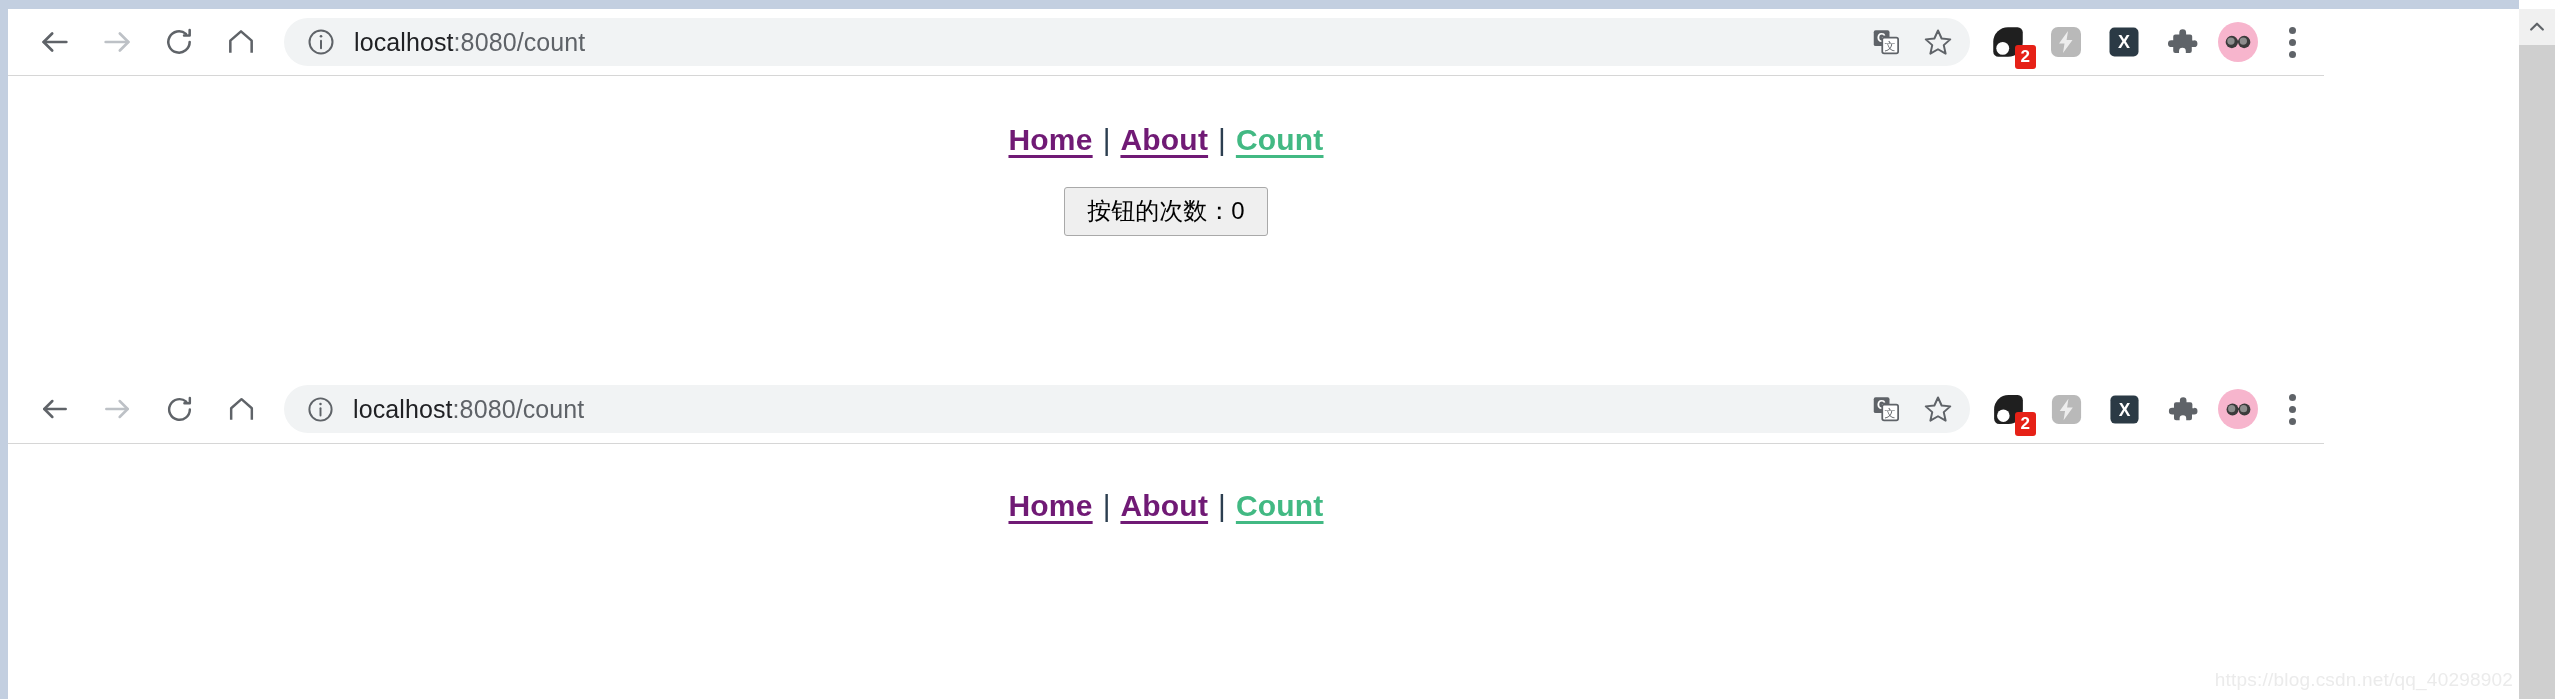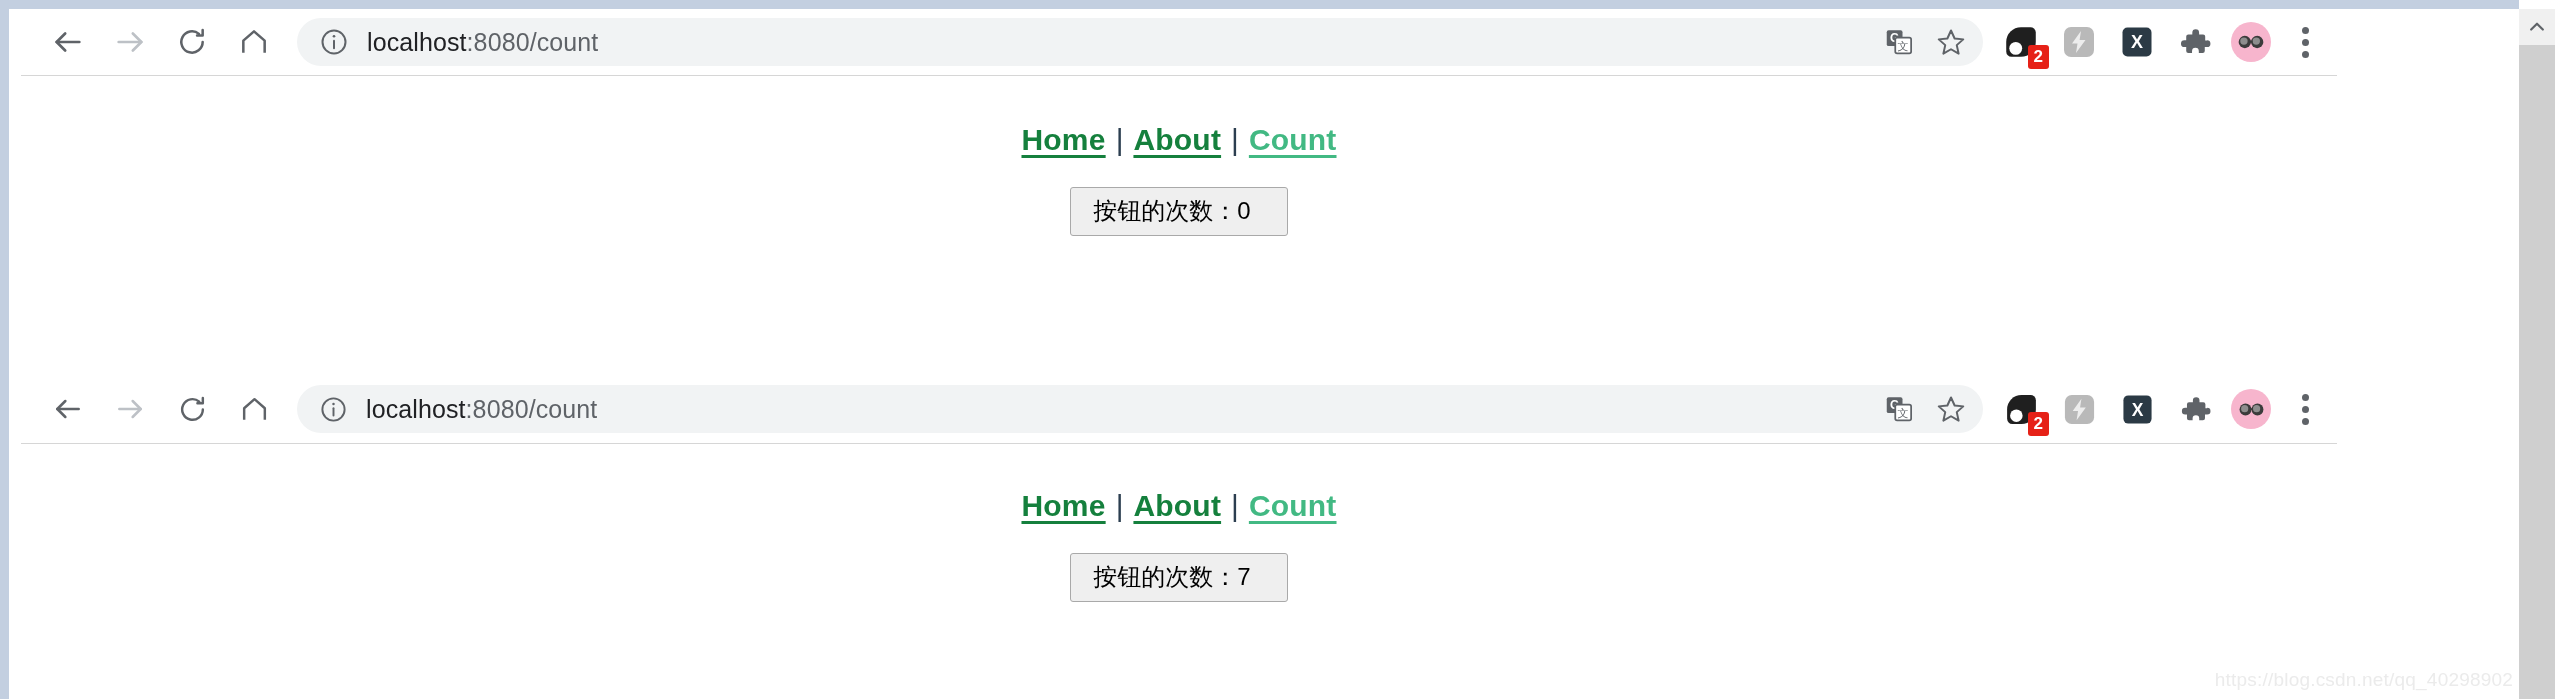--- a/index.html
+++ b/index.html
@@ -29,21 +29,21 @@
   .chrome-edge-left {
     position: absolute;
     left: 0; top: 0;
     width: 9px; height: 699px;
     background: #c3cfe0;
   }
 
   
   .browser-window {
     position: absolute;
-    left: 21px;
+    left: 8px;
     width: 2316px;
     background: #ffffff;
   }
   .win-top { top: 9px; height: 366px; }
   .win-bottom { top: 375px; height: 324px; }
 
   
   .toolbar {
     position: relative;
     height: 67px;
@@ -190,21 +190,21 @@
 
   .nav-link {
     font-family: "Liberation Sans", sans-serif;
     font-size: 30px;
     font-weight: bold;
     text-decoration: underline;
     text-underline-offset: 5px;
     cursor: pointer;
     letter-spacing: 0.2px;
   }
-  .link-dark { color: #15803d; text-decoration: underline; }
+  .link-dark { color: #701a75; text-decoration: underline; }
   .link-green { color: #42b983; text-decoration: underline; }
   .nav-sep {
     font-family: "Liberation Sans", sans-serif;
     font-size: 30px;
     color: #2c3e50;
     padding: 0 10px;
     font-weight: normal;
   }
 
   .btn-row {
@@ -212,21 +212,21 @@
     padding-top: 30px;
   }
   .count-button {
     display: inline-block;
     font-family: "Liberation Sans", sans-serif;
     font-size: 24px;
     color: #000000;
     background: #efefef;
     border: 1px solid #a9a9a9;
     border-radius: 3px;
-    padding: 9px 36px 10px 22px;
+    padding: 9px 22px 10px 22px;
     cursor: pointer;
     line-height: 1.15;
   }
 
   
   .watermark {
     position: absolute;
     right: 42px;
     bottom: 8px;
     font-family: "Liberation Sans", sans-serif;
@@ -479,23 +479,20 @@
     </div>
 
     <div class="page-content">
       <div class="nav-links">
         <span class="nav-link link-dark">Home</span>
         <span class="nav-sep">|</span>
         <span class="nav-link link-dark">About</span>
         <span class="nav-sep">|</span>
         <span class="nav-link link-green">Count</span>
       </div>
-      <div class="btn-row">
-        <button class="count-button">按钮的次数：7</button>
-      </div>
     </div>
   </div>
 
   <div class="watermark">https://blog.csdn.net/qq_40298902</div>
 
   <div class="scrollbar">
     <div class="scroll-up-btn">
       <svg width="20" height="20" viewBox="0 0 24 24" fill="none" stroke="#5f6368" stroke-width="2.6" stroke-linecap="round" stroke-linejoin="round">
         <polyline points="5,15 12,8 19,15"></polyline>
       </svg>

